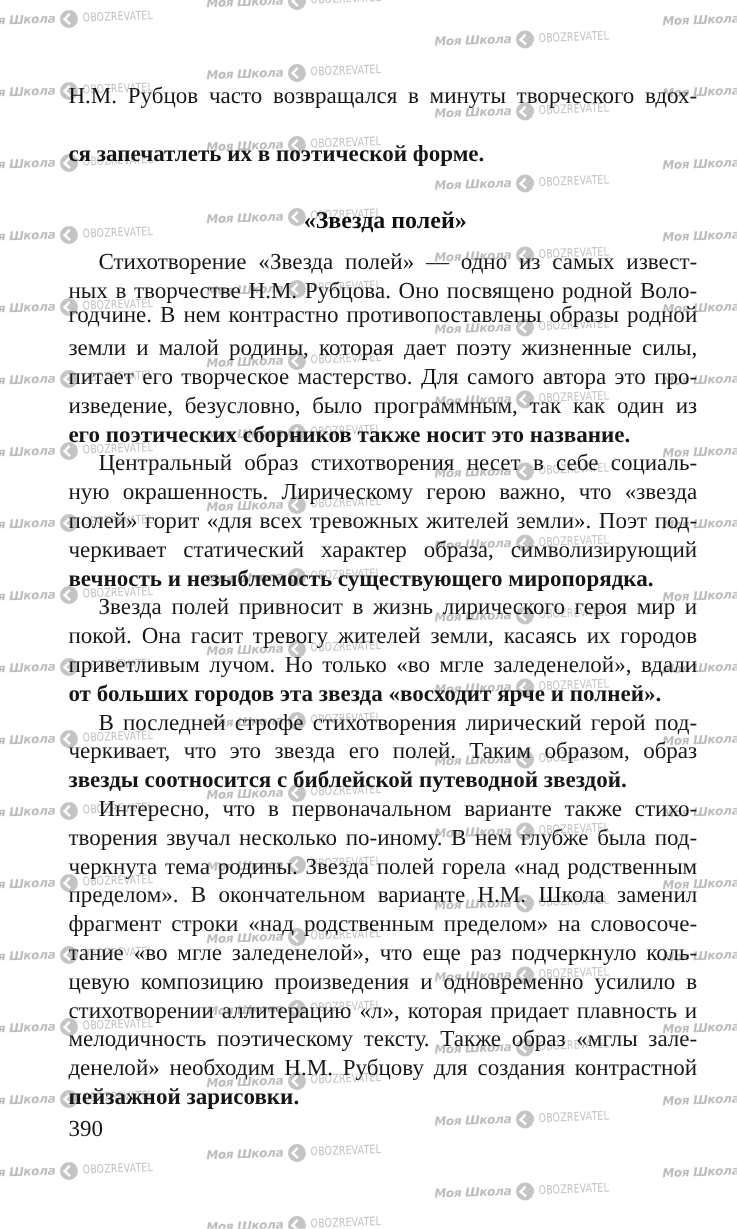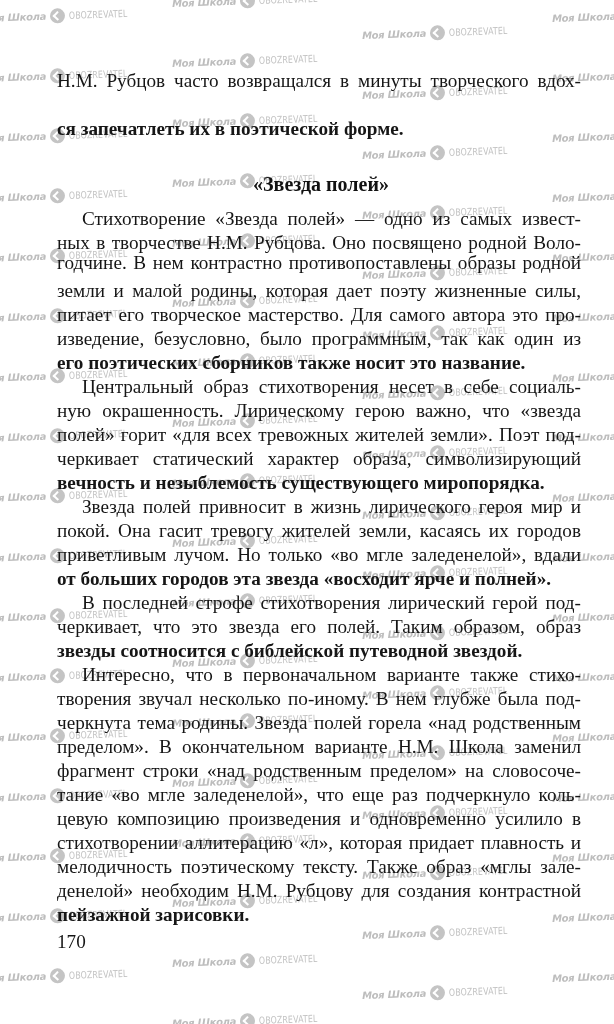--- a/index.html
+++ b/index.html
@@ -476,15 +476,15 @@
     <div class="line" style="top:711px">черкнута тема родины. Звезда полей горела «над родственным</div>
     <div class="line" style="top:735px">пределом». В окончательном варианте Н.М. Школа заменил</div>
     <div class="line" style="top:759px">фрагмент строки «над родственным пределом» на словосоче-</div>
     <div class="line" style="top:783px">тание «во мгле заледенелой», что еще раз подчеркнуло коль-</div>
     <div class="line" style="top:807px">цевую композицию произведения и одновременно усилило в</div>
     <div class="line" style="top:831px">стихотворении аллитерацию «л», которая придает плавность и</div>
     <div class="line" style="top:855px">мелодичность поэтическому тексту. Также образ «мглы зале-</div>
     <div class="line" style="top:879px">денелой» необходим Н.М. Рубцову для создания контрастной</div>
     <div class="line last" style="top:903px">пейзажной зарисовки.</div>
 
-    <div class="page-number">170</div>
+    <div class="page-number">390</div>
   </div>
 </div>
 
 </body></html>

